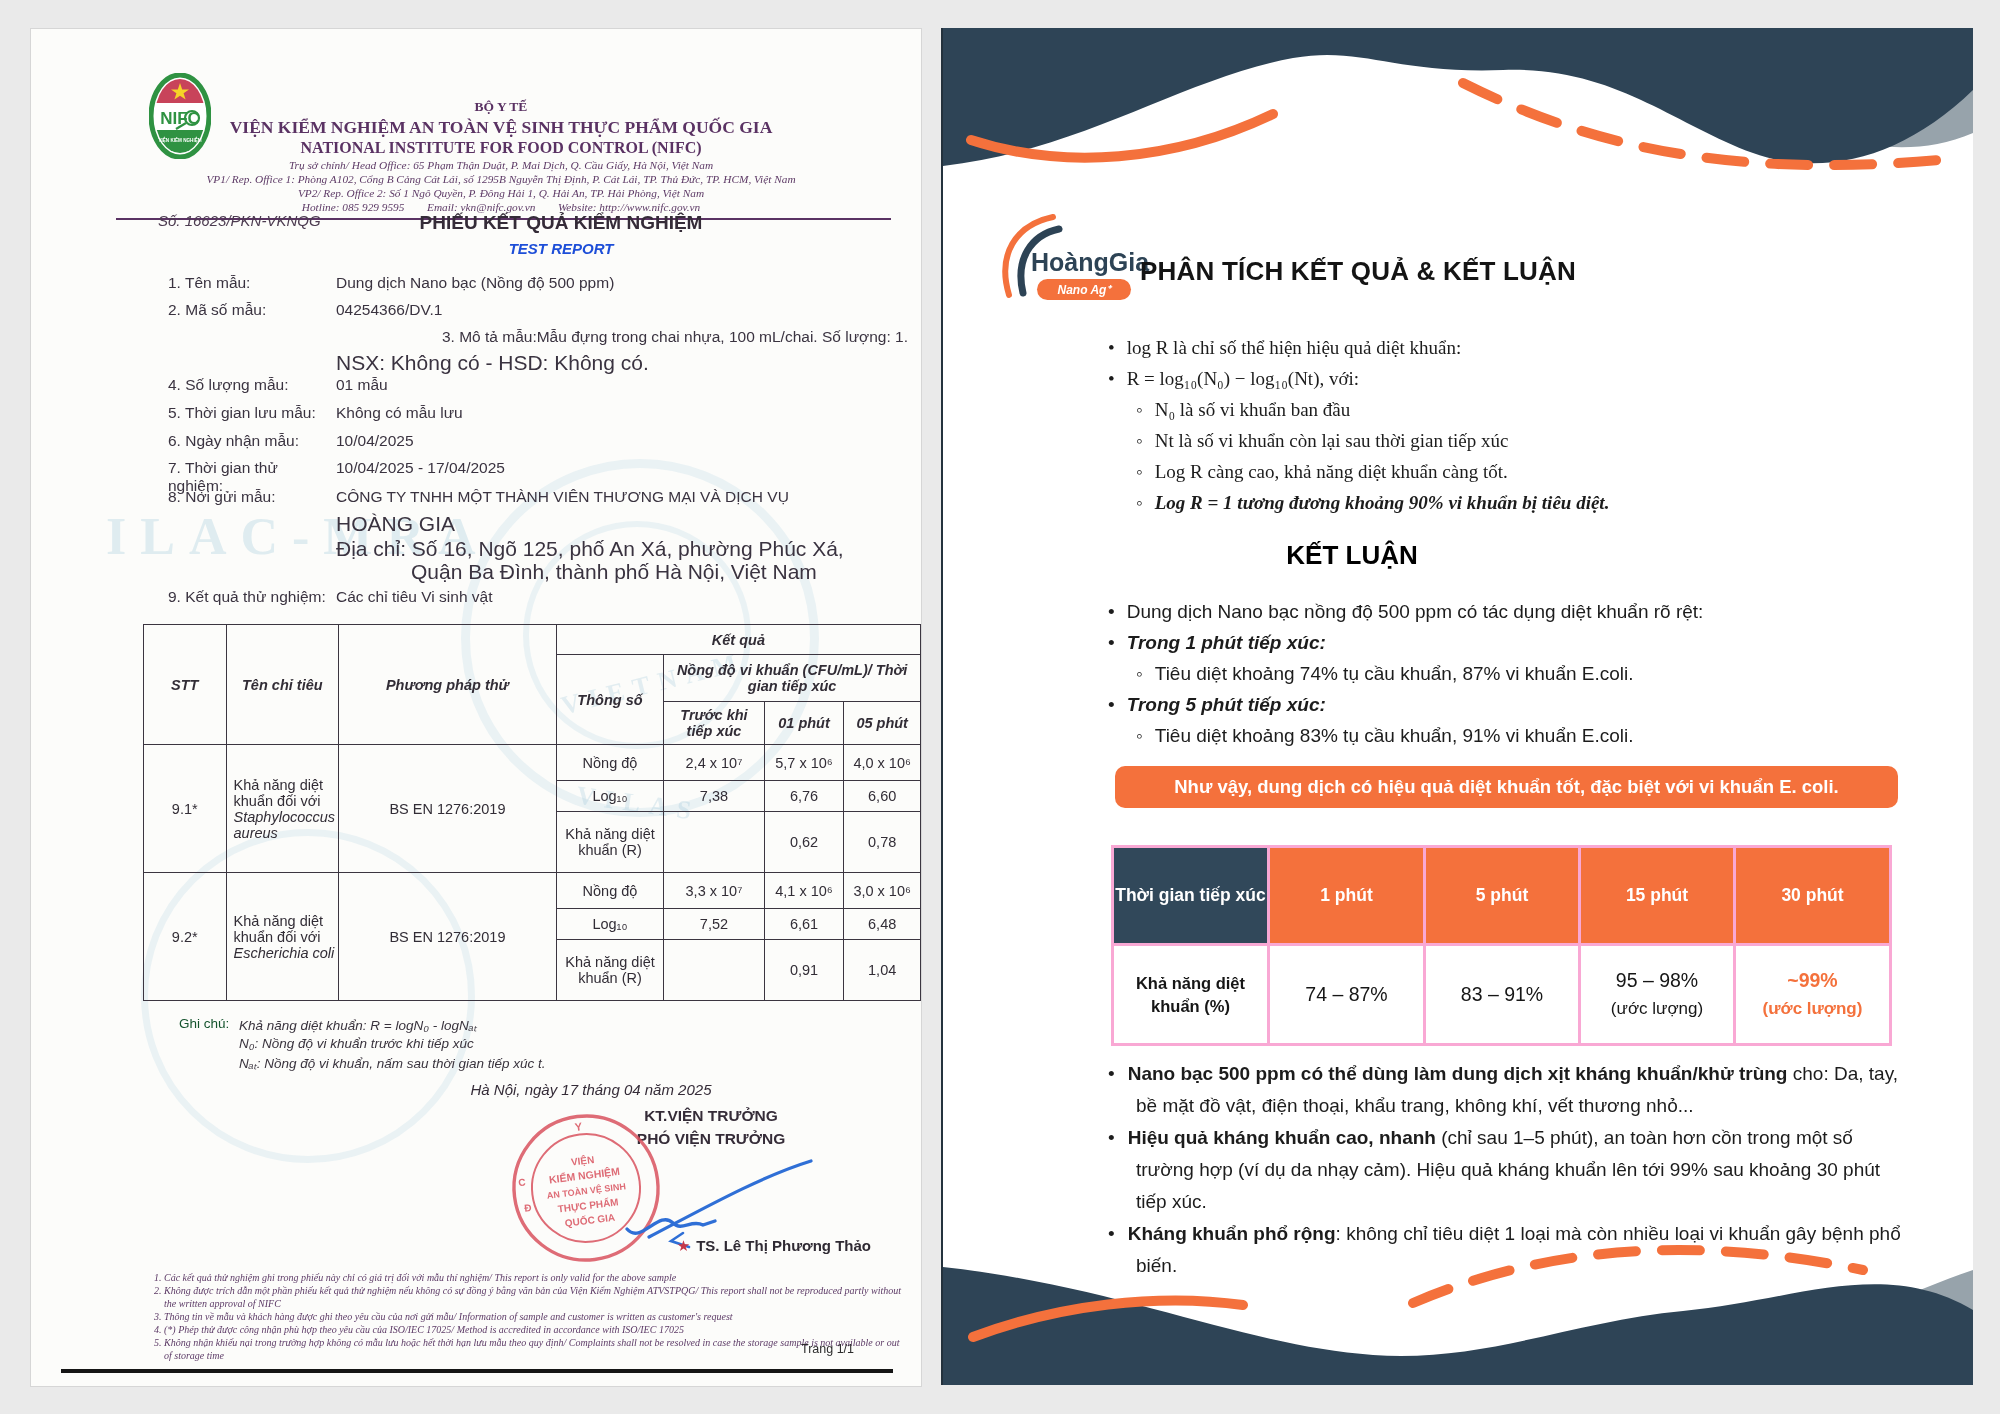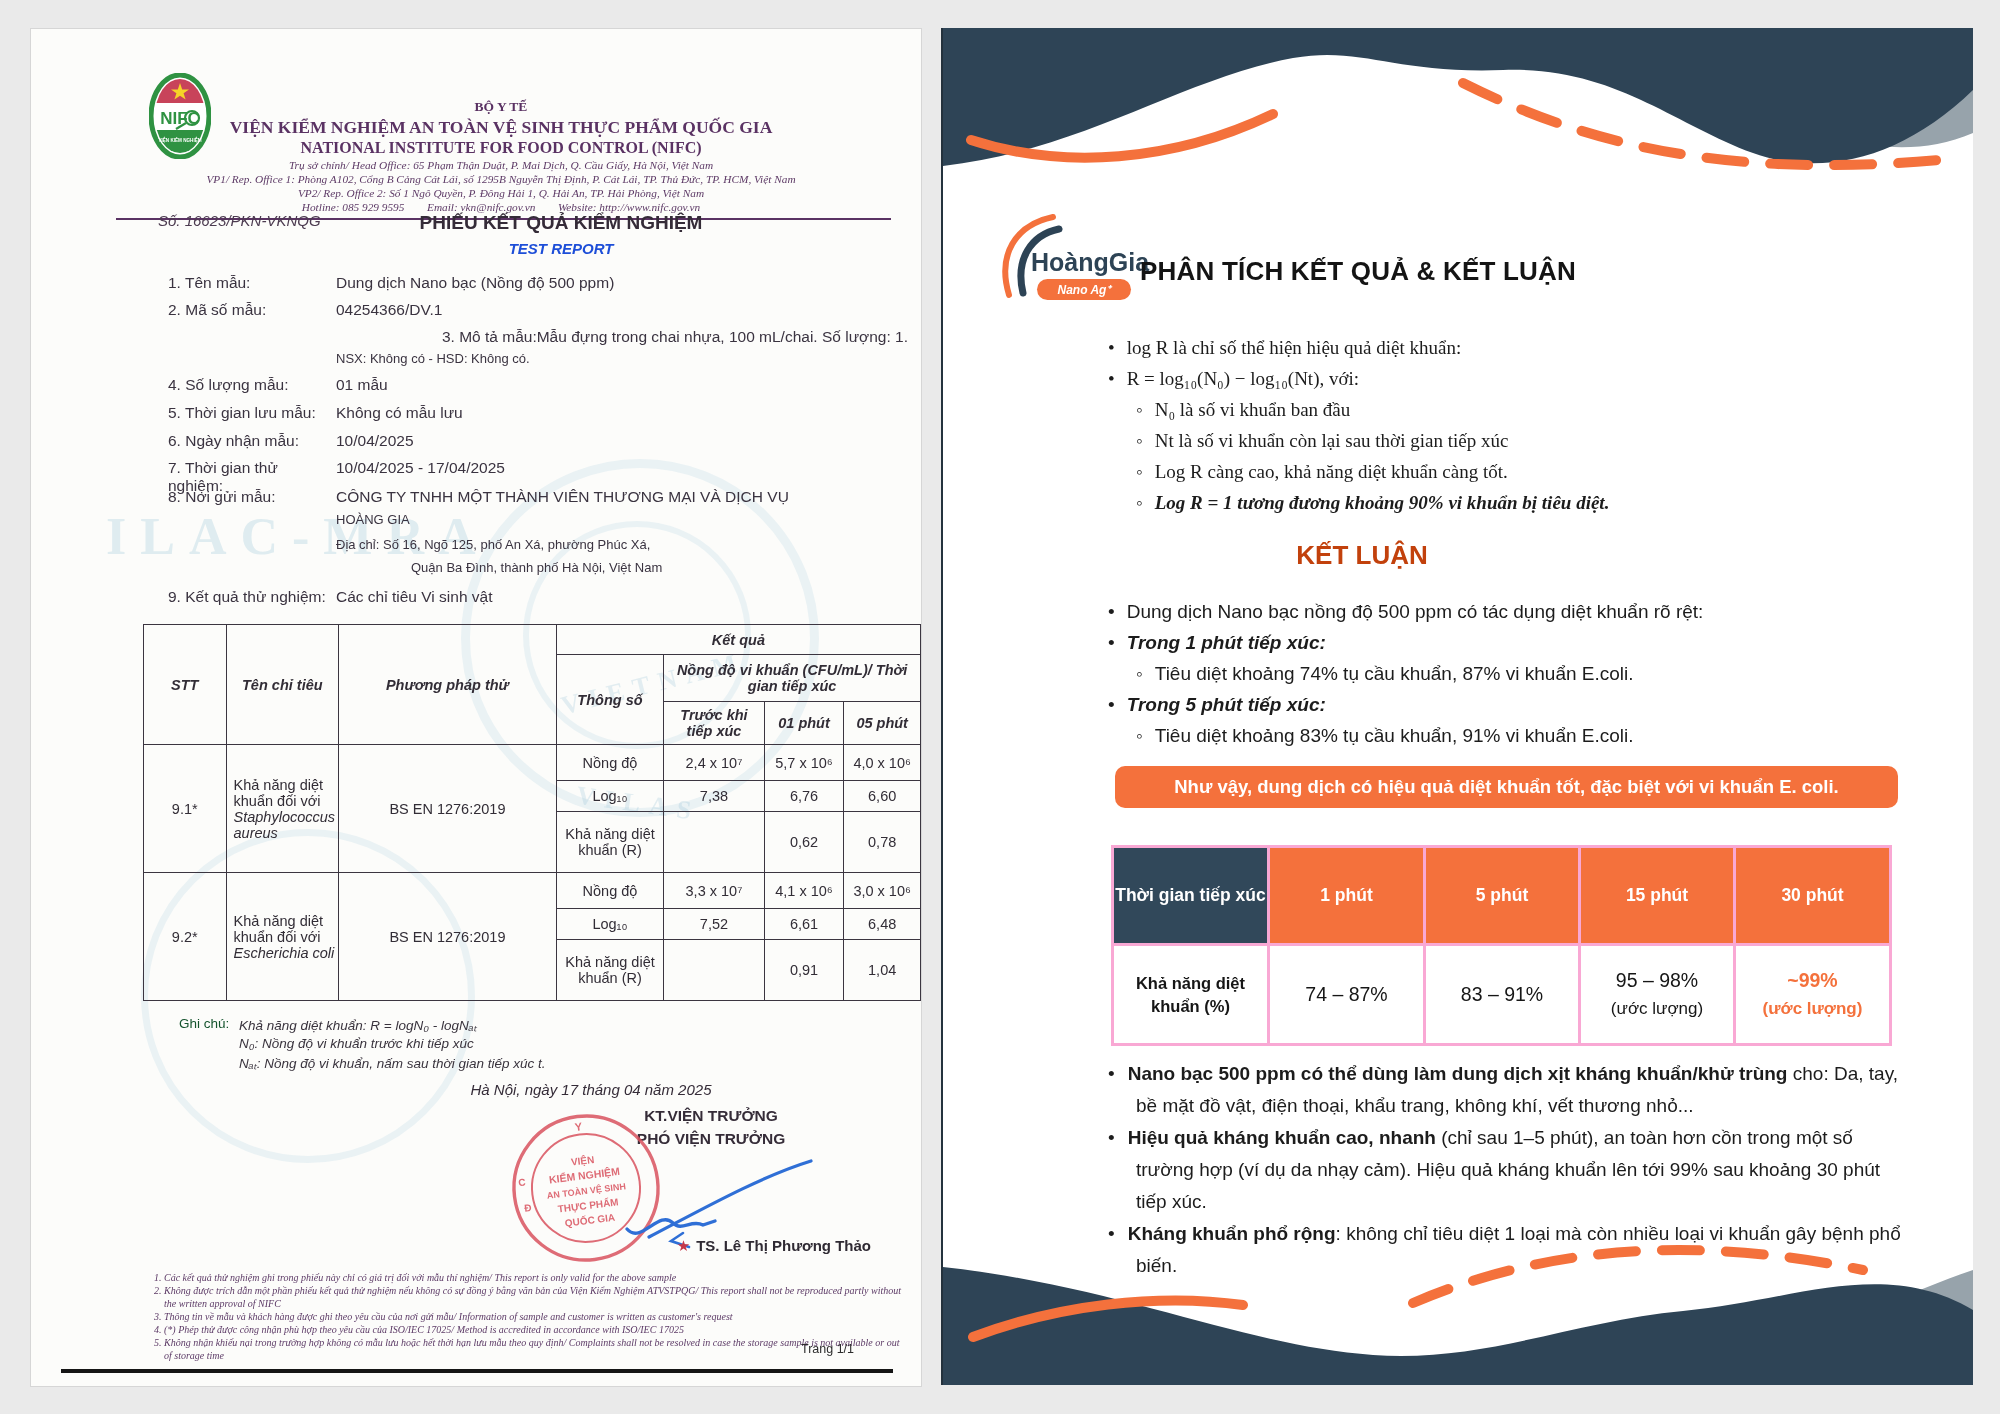--- a/index.html
+++ b/index.html
@@ -18,21 +18,21 @@
   .lp-ministry{font-family:"Liberation Serif",serif;font-weight:bold;font-size:13.5px;color:#5a3263;}
   .lp-inst-vi{font-family:"Liberation Serif",serif;font-weight:bold;font-size:17.5px;color:#5a3263;margin-top:2px;}
   .lp-inst-en{font-family:"Liberation Serif",serif;font-weight:bold;font-size:16px;color:#5a3263;margin-top:1px;}
   .lp-addr{font-family:"Liberation Serif",serif;font-style:italic;font-size:11.3px;color:#5d3a66;margin-top:2px;}
   .lp-divider{left:85px;top:189px;width:775px;height:2px;background:#5a3263;}
   .lp-docno{left:127px;top:183px;font-style:italic;font-size:15px;color:#4c3b50;}
   .lp-title{left:330px;top:183px;width:400px;text-align:center;font-weight:bold;font-size:19px;color:#352c38;}
   .lp-subtitle{left:330px;top:211px;width:400px;text-align:center;font-weight:bold;font-style:italic;font-size:15px;color:#1d4ed8;}
   .lp-row{position:absolute;left:137px;width:740px;font-size:15.5px;color:#3a3340;}
   .lp-row .lab{display:inline-block;width:168px;vertical-align:top;}
-  .lp-extra{position:absolute;left:305px;font-size:13px;color:#3a3340;}
+  .lp-extra{position:absolute;left:305px;font-size:21px;color:#3a3340;}
   .lp-table{position:absolute;left:112px;top:595px;border-collapse:collapse;table-layout:fixed;
             font-size:14.5px;color:#322d36;}
   .lp-table td{border:1.5px solid #3b3540;text-align:center;vertical-align:middle;padding:1px 3px;overflow:hidden;}
   .lp-table .hd{font-style:italic;font-weight:bold;}
   .lp-table .namecell{text-align:left;padding-left:7px;}
   .lp-table .org{font-style:italic;}
   .tr-h1{height:30px;}.tr-h2{height:47px;}.tr-h3{height:43px;}
   .tr-s{height:36px;}.tr-l{height:31px;}.tr-r{height:61px;}
   .lp-note-lab{left:148px;top:987px;font-size:13.5px;color:#14532d;}
   .lp-note{position:absolute;left:208px;font-style:italic;font-size:13.5px;color:#39333d;}
@@ -46,21 +46,21 @@
   .lp-bottomline{left:30px;top:1340px;width:832px;height:4px;background:#151515;}
   .lp-pageno{left:770px;top:1313px;font-size:12.5px;color:#2c2c2c;}
 
   
   .rp-title{left:197px;top:228px;font-weight:bold;font-size:26px;color:#141414;letter-spacing:.2px;}
   .rp-list{position:absolute;left:165px;width:800px;font-size:19px;line-height:31px;color:#1c1c1c;}
   .rp-list .b::before{content:"•";margin-right:12px;}
   .rp-list .c{padding-left:28px;}
   .rp-list .c::before{content:"◦";margin-right:12px;}
   .rp-list .bi{font-weight:bold;font-style:italic;}
-  .rp-h2{left:179px;top:512px;width:480px;text-align:center;font-weight:bold;font-size:26px;color:#c2410c;}
+  .rp-h2{left:169px;top:512px;width:480px;text-align:center;font-weight:bold;font-size:26px;color:#000000;}
   .rp-banner{left:172px;top:738px;width:783px;height:42px;background:#f4713c;border-radius:10px;}
   .rp-banner div{line-height:42px;text-align:center;color:#fff;font-weight:bold;font-size:18.5px;}
   .rp-table{position:absolute;left:168px;top:817px;border-collapse:collapse;table-layout:fixed;}
   .rp-table td{border:3px solid #f9a8d4;text-align:center;vertical-align:middle;}
   .rp-th{height:93px;color:#fff;font-weight:bold;font-size:17.5px;background:#f4713c;line-height:23px;}
   .rp-th-first{background:#31485a;}
   .rp-td{height:95px;font-size:19.5px;background:#fff;color:#161616;line-height:27px;}
   .rp-td-first{font-weight:bold;font-size:16.5px;line-height:23px;}
   .rp-note{font-size:17px;}
   .rp-hl{color:#f4713c;font-weight:bold;}

